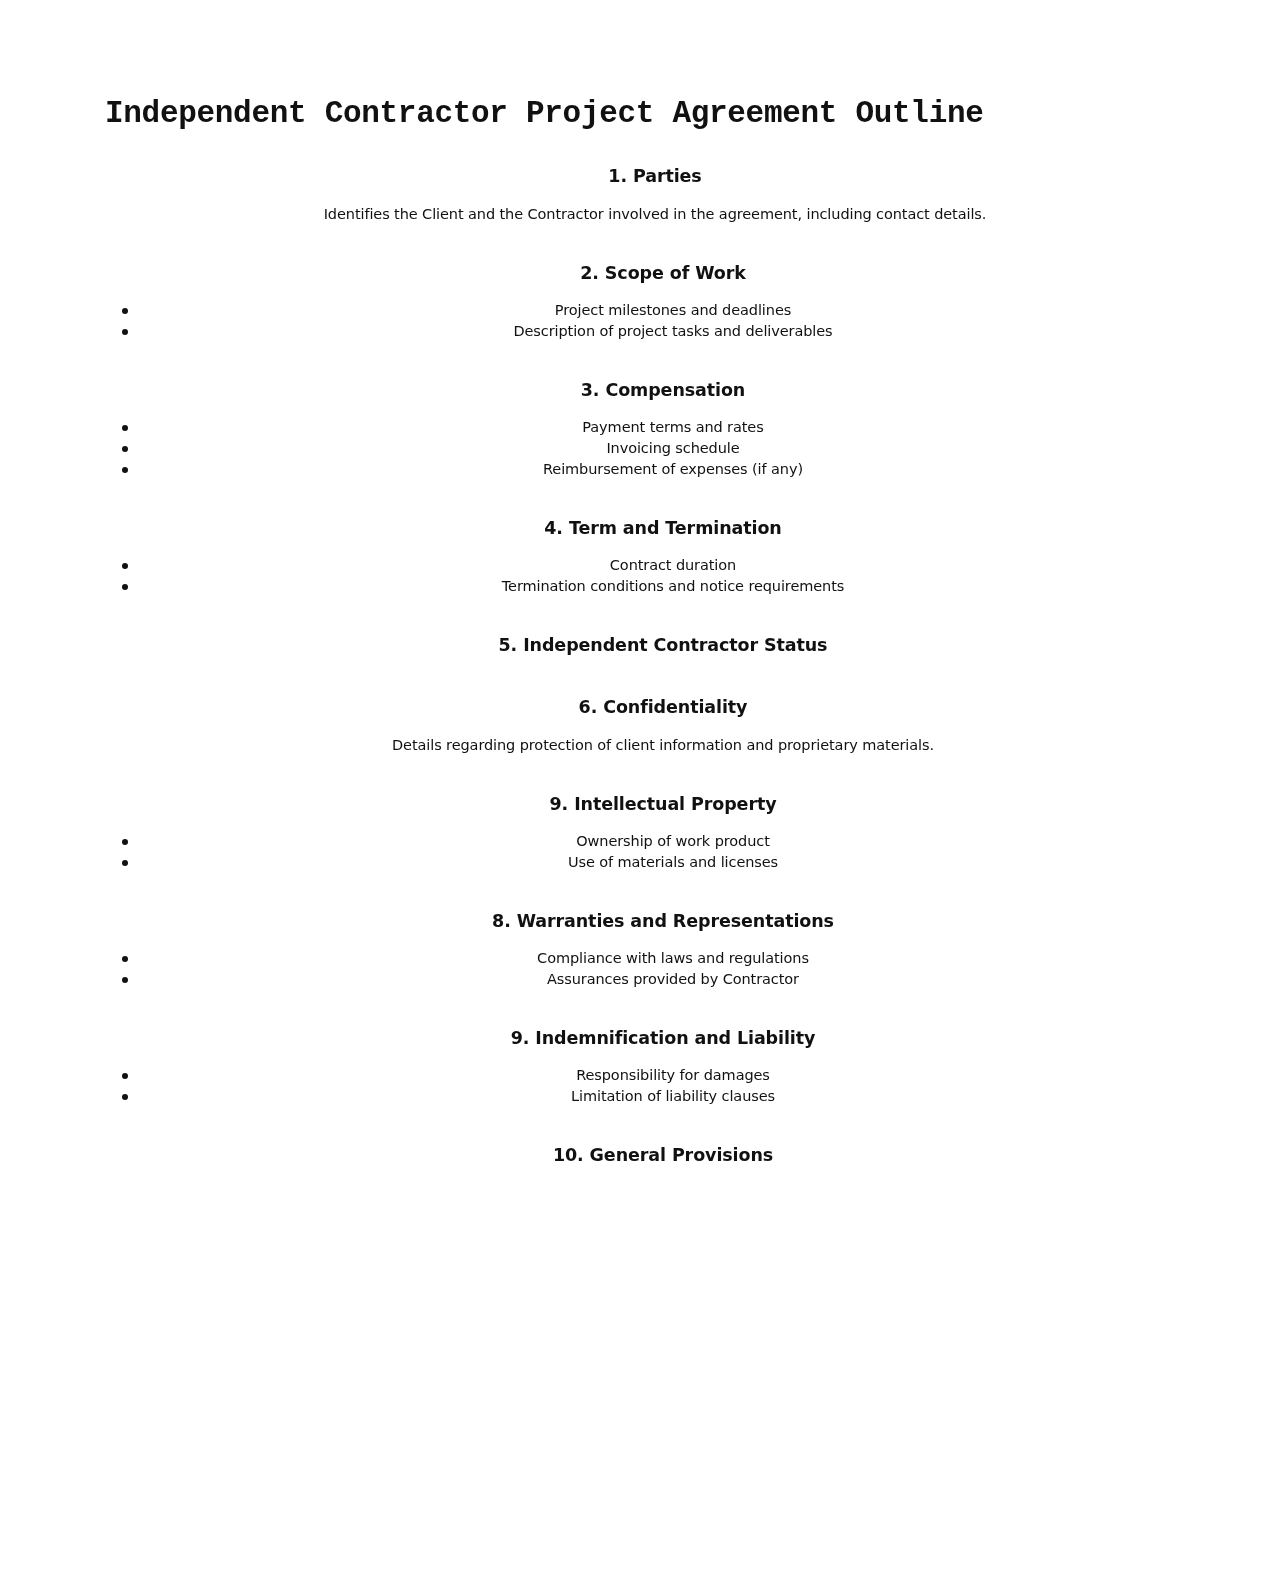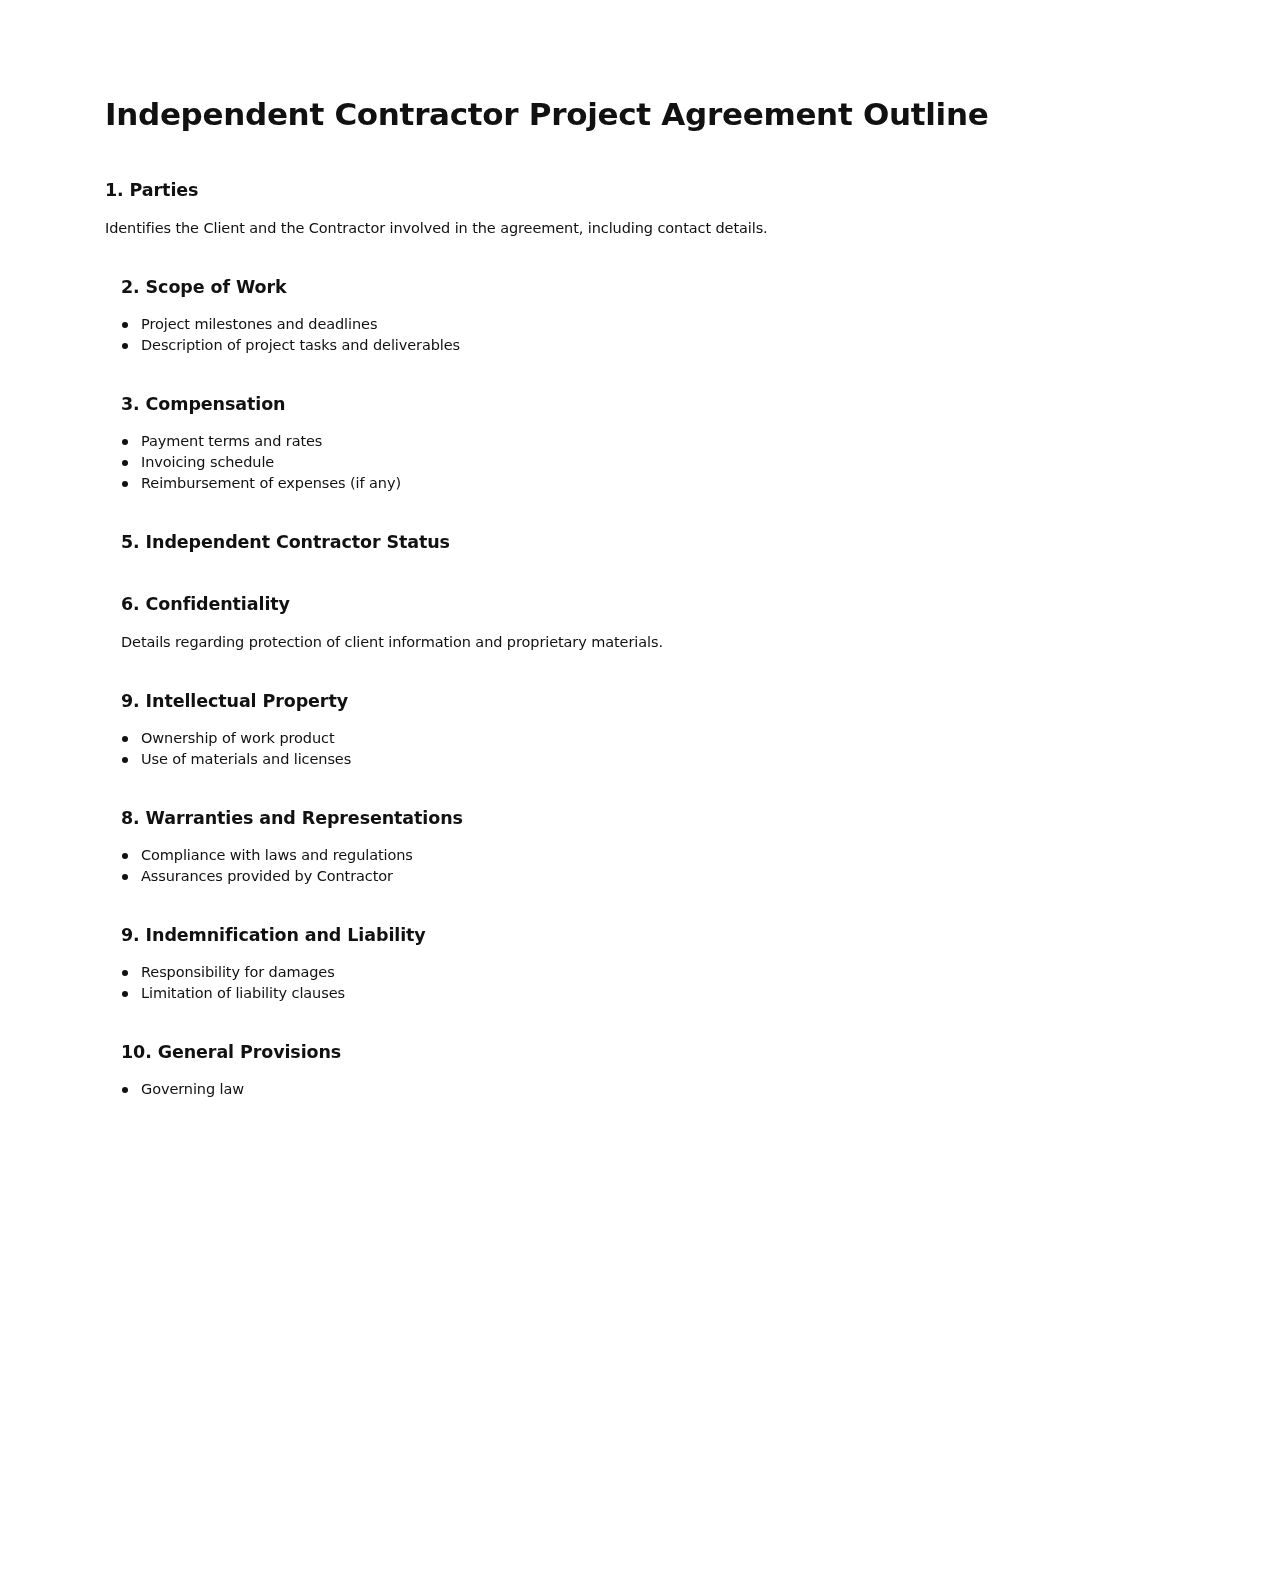--- a/index.html
+++ b/index.html
@@ -1,20 +1,20 @@
 <!DOCTYPE html>
 <html><head>
   <meta charset="utf-8">
   <style>
     html, body { margin: 0; padding: 0; background: #ffffff; }
     body { width: 1263px; height: 1576px; position: relative; overflow: hidden;
            font-family: "DejaVu Sans", "Liberation Sans", sans-serif; color: #111; }
     .page { position: absolute; left: 105px; top: 0; width: 1100px; height: 1295px; overflow: hidden; }
-    h1 { font-size: 31px; font-weight: bold; margin: 0; position: absolute; top: 96px; left: 0; white-space: nowrap; letter-spacing: -0.3px; }
-    .content { position: absolute; top: 176px; left: 0; width: 1100px; }
+    h1 { font-size: 31px; font-weight: bold; margin: 0; position: absolute; top: 96px; left: 0; white-space: nowrap; letter-spacing: -0.3px; font-family: Liberation Mono, monospace; }
+    .content { position: absolute; top: 162px; left: 0; width: 1100px; text-align: center; }
     .section { margin: 0; }
     h2 { font-size: 17.5px; font-weight: bold; margin: 0; line-height: 28px; letter-spacing: -0.1px; }
     p { font-size: 14.5px; margin: 0; margin-top: 13px; line-height: 22px; letter-spacing: -0.1px; }
     ul { margin: 13px 0 0 0; padding: 0; list-style: none; }
     li { font-size: 14.5px; line-height: 21px; position: relative; padding-left: 20px; letter-spacing: -0.1px; }
     li::before { content: ""; position: absolute; left: 1px; top: 8px; width: 6px; height: 6px; border-radius: 50%; background: #111; }
     .section + .section { margin-top: 34px; margin-left: 16px; }
   </style>
 </head>
 <body>
@@ -38,20 +38,27 @@
 
     <div class="section">
       <h2>3. Compensation</h2>
       <ul>
         <li>Payment terms and rates</li>
         <li>Invoicing schedule</li>
         <li>Reimbursement of expenses (if any)</li>
       </ul>
     </div>
 
+    <div class="section">
+      <h2>4. Term and Termination</h2>
+      <ul>
+        <li>Contract duration</li>
+        <li>Termination conditions and notice requirements</li>
+      </ul>
+    </div>
 
     <div class="section">
       <h2>5. Independent Contractor Status</h2>
     </div>
 
     <div class="section">
       <h2>6. Confidentiality</h2>
       <p>Details regarding protection of client information and proprietary materials.</p>
     </div>
 
@@ -74,19 +81,16 @@
     <div class="section">
       <h2>9. Indemnification and Liability</h2>
       <ul>
         <li>Responsibility for damages</li>
         <li>Limitation of liability clauses</li>
       </ul>
     </div>
 
     <div class="section">
       <h2>10. General Provisions</h2>
-      <ul>
-        <li>Governing law</li>
-      </ul>
     </div>
 
   </div>
 </div>
 
 </body></html>

